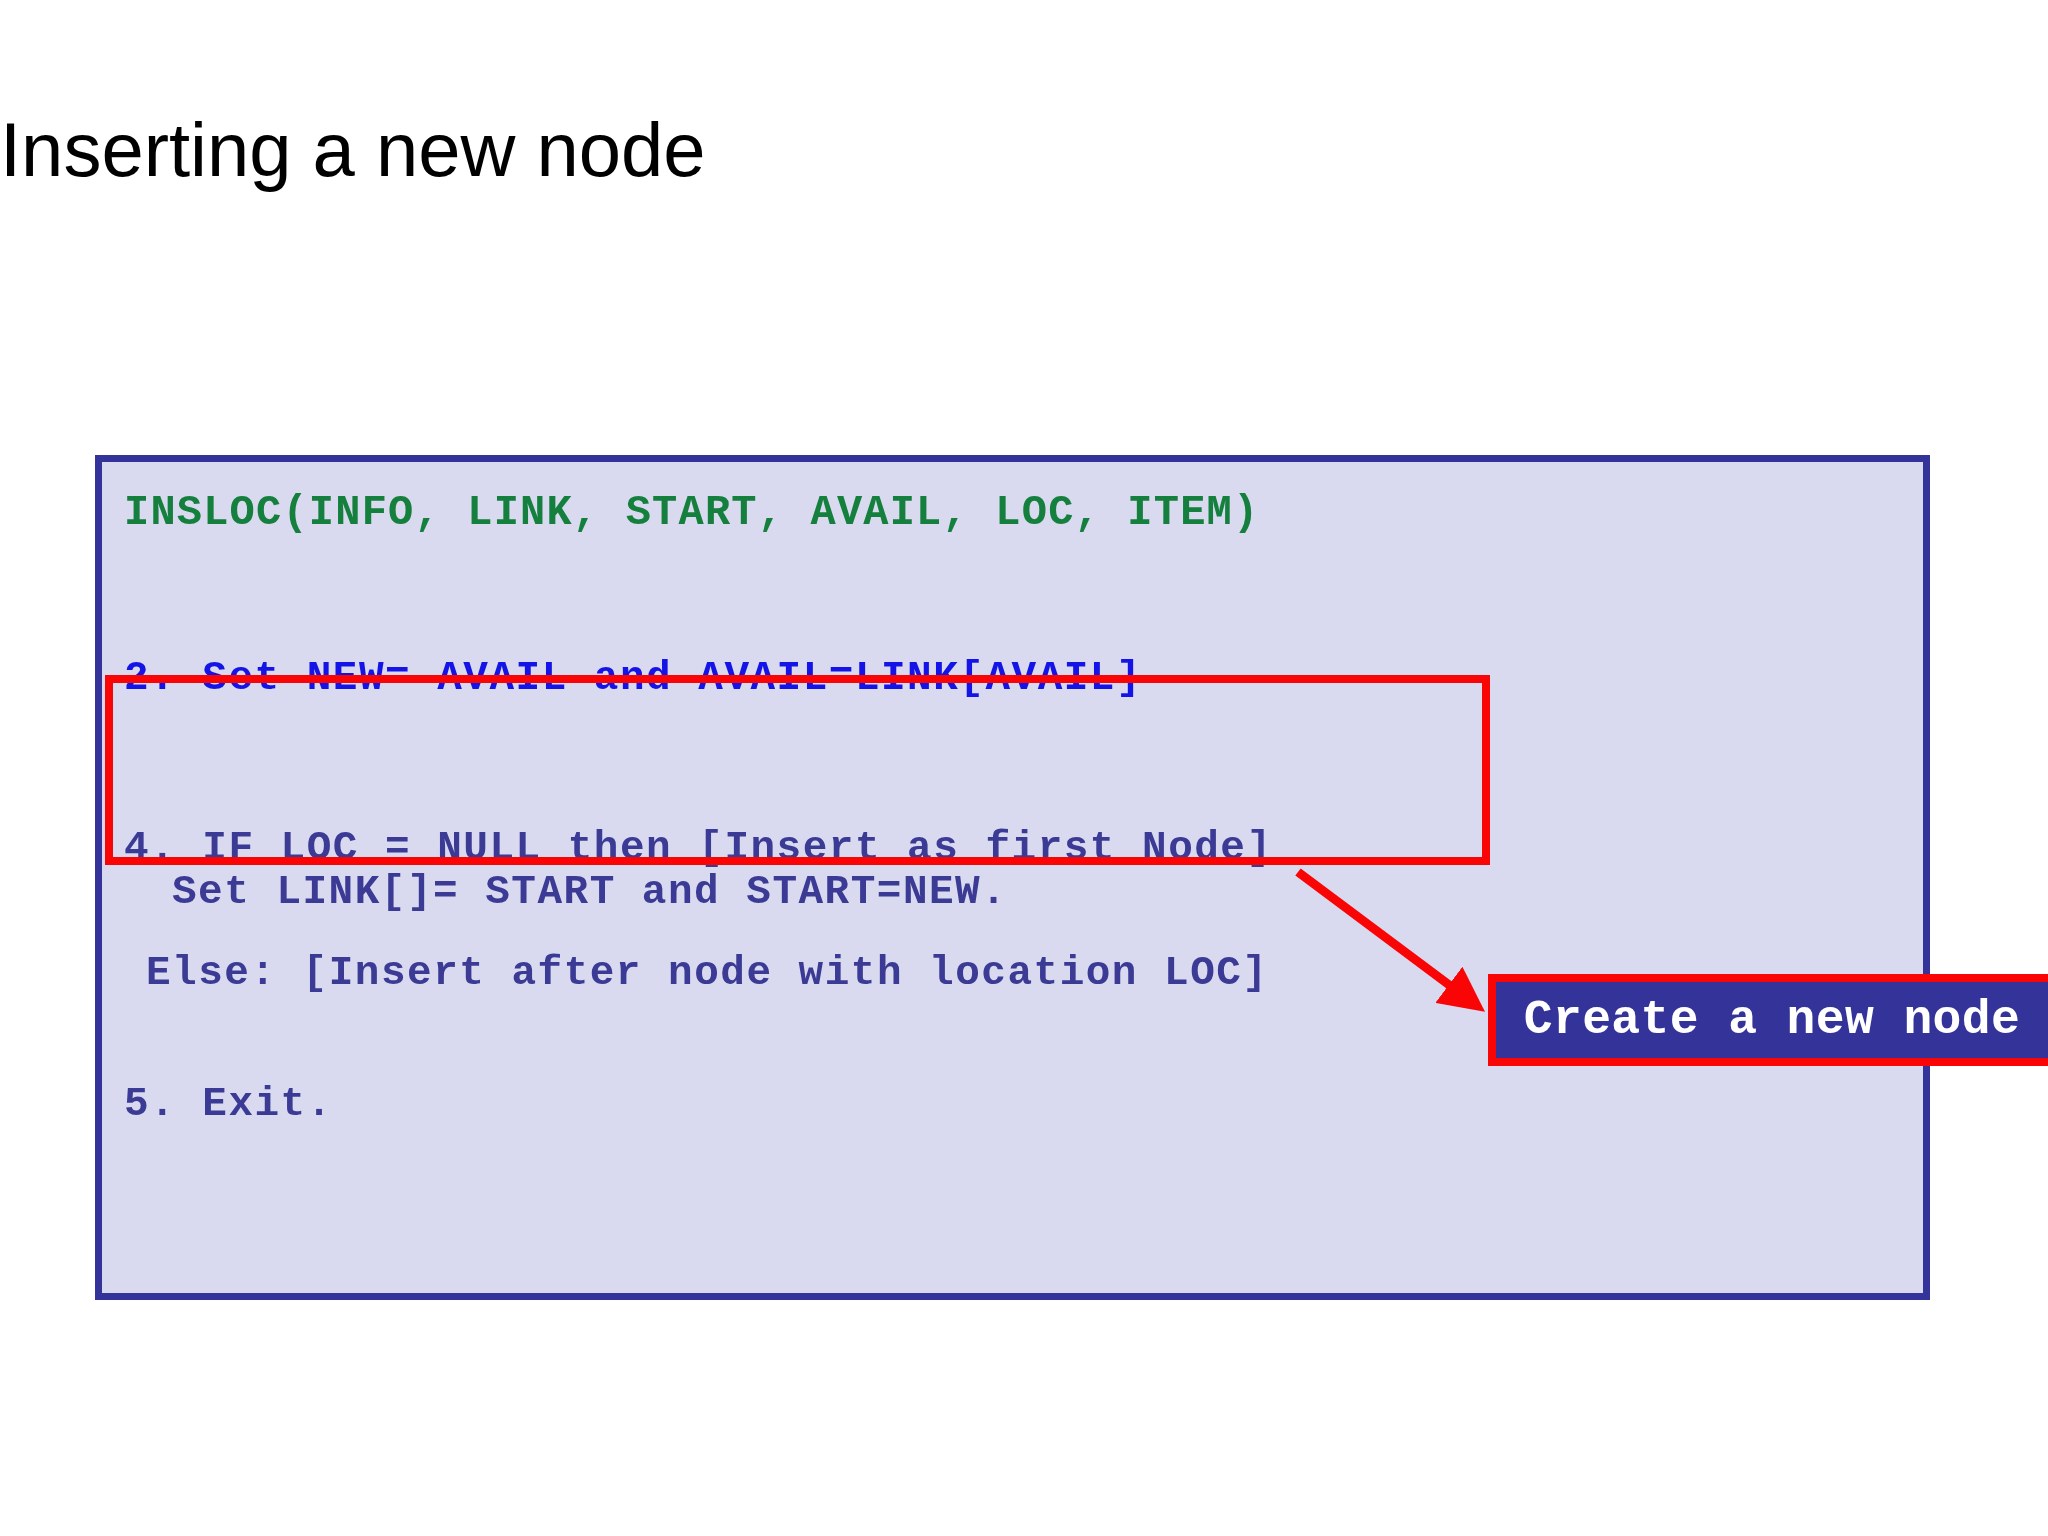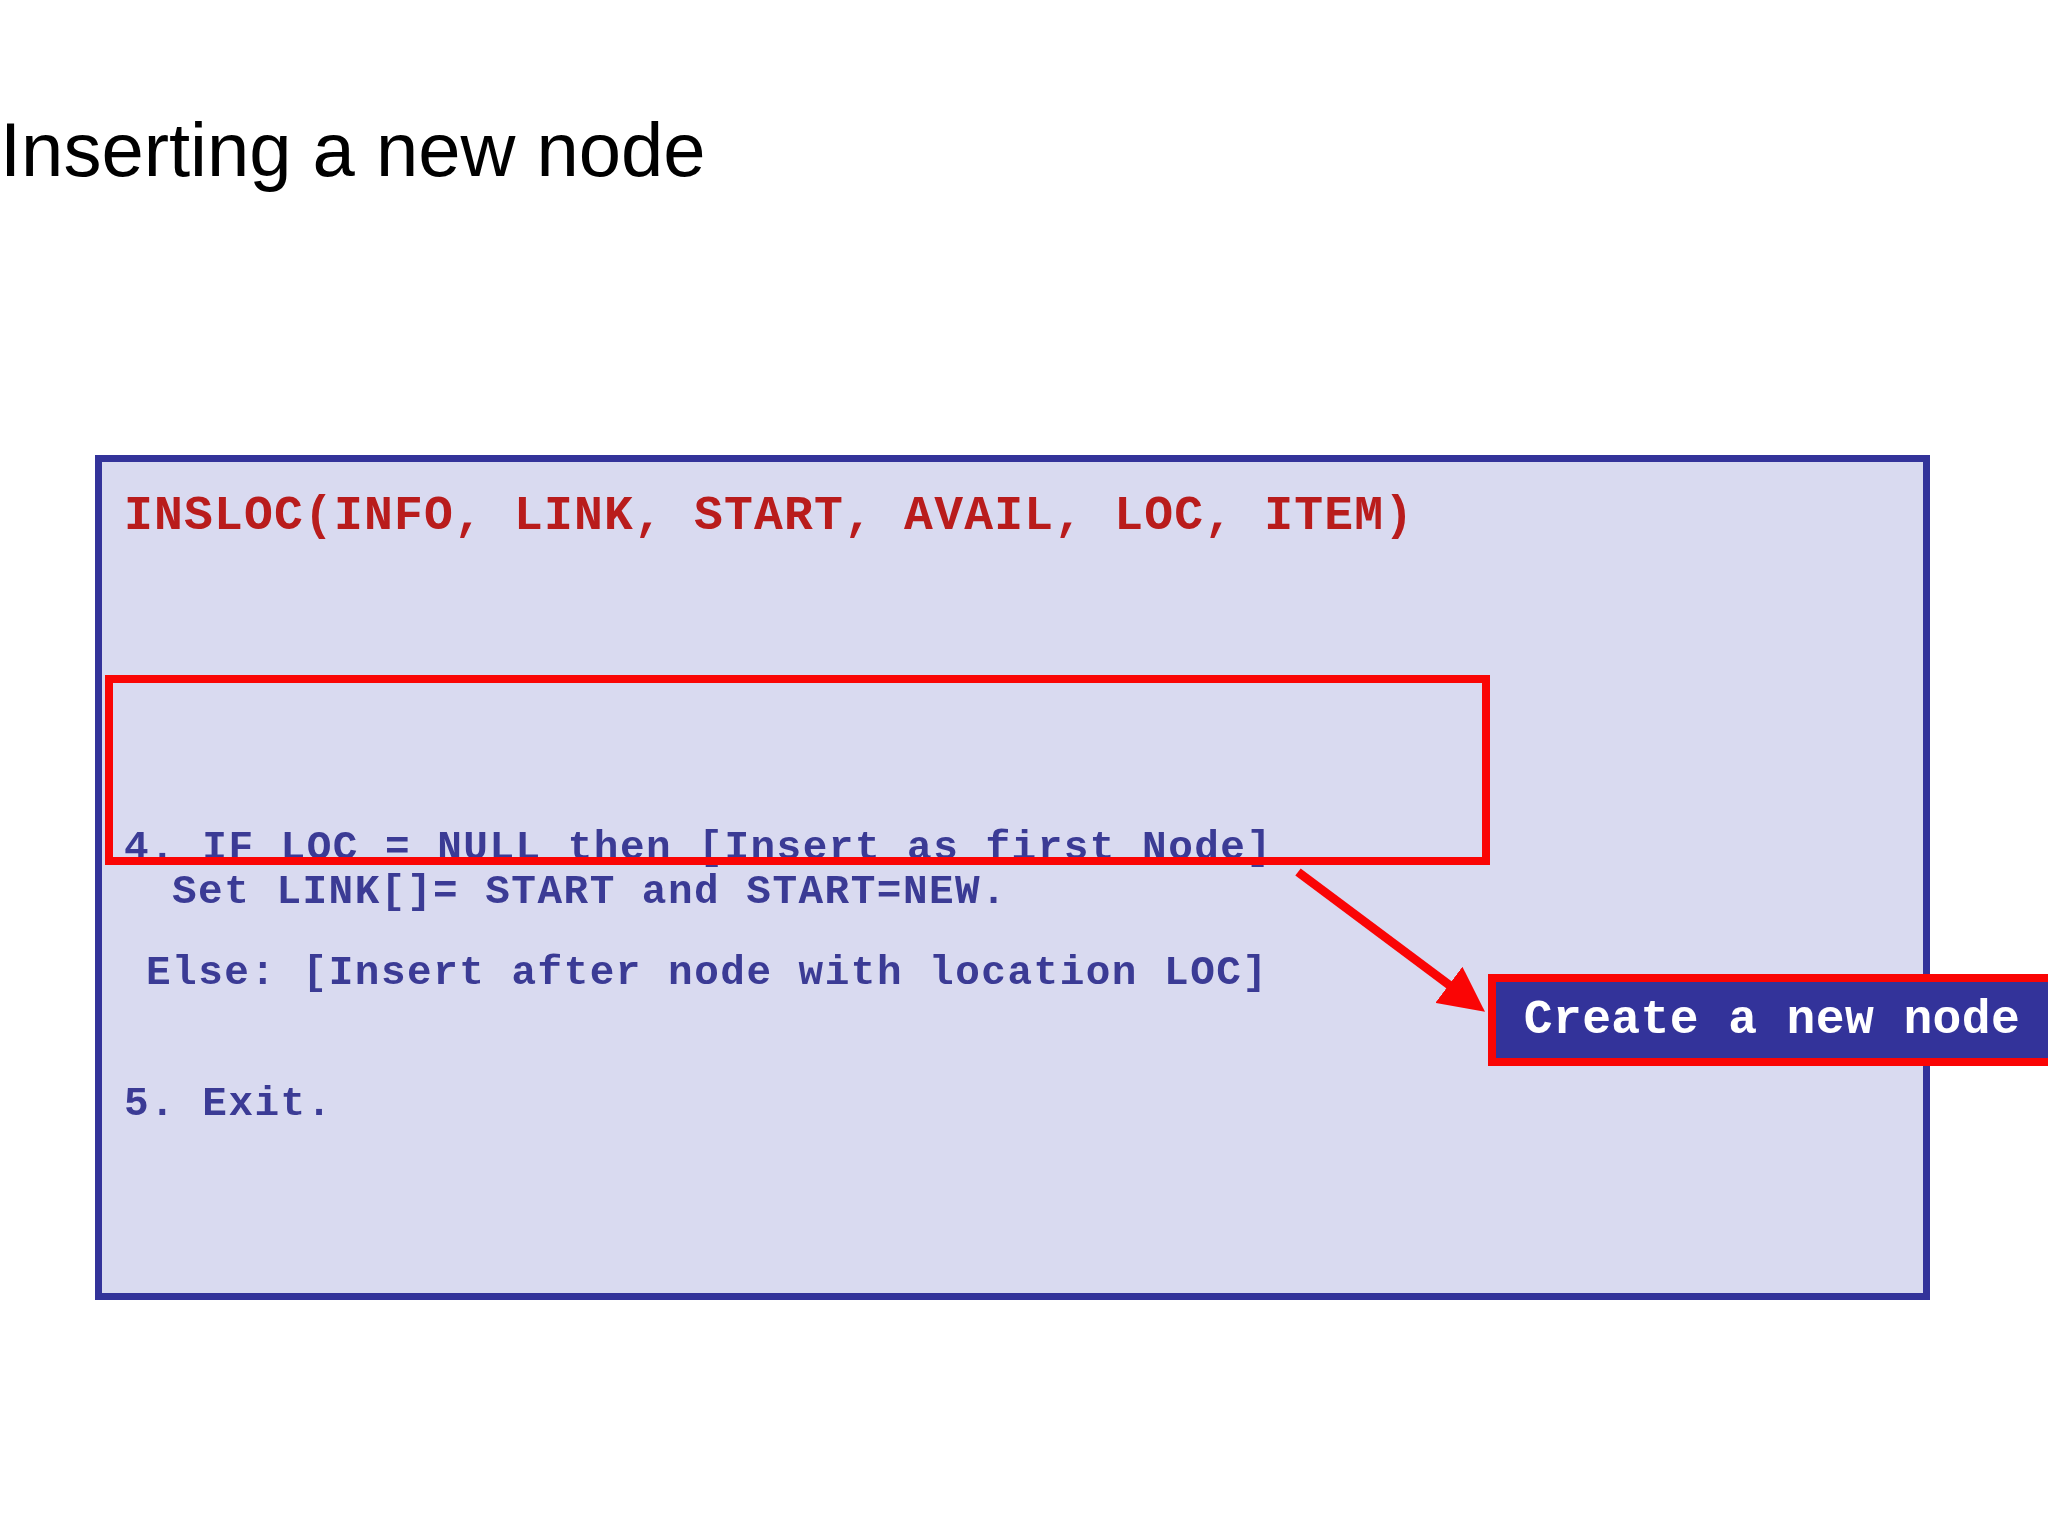--- a/index.html
+++ b/index.html
@@ -56,22 +56,22 @@
     position: absolute;
     white-space: pre;
     font-family: "Liberation Mono", "DejaVu Sans Mono", monospace;
     font-weight: bold;
     line-height: 1.0;
   }
 
   .sig-line {
     left: 22px;
     top: 30px;
-    font-size: 48px;
-    color: #b91c1c;
+    font-size: 42px;
+    color: #15803d;
     letter-spacing: 1.2px;
   }
 
   .body-line {
     font-size: 41px;
     color: #3b3b95;
     letter-spacing: 1.5px;
   }
 
   .hl-line {
@@ -139,20 +139,21 @@
 <body>
 
 <div class="slide-title">Inserting a new node</div>
 
 <div class="algo-panel">
   <div class="code-area">
 
     <div class="code-line sig-line">INSLOC(INFO, LINK, START, AVAIL, LOC, ITEM)</div>
 
 
+    <div class="code-line hl-line l2">2. Set NEW= AVAIL and AVAIL=LINK[AVAIL]</div>
 
 
     <div class="code-line body-line l4a">4. IF LOC = NULL then [Insert as first Node]</div>
 
     <div class="code-line body-line l4b">Set LINK[]= START and START=NEW.</div>
 
     <div class="code-line body-line l5a">Else: [Insert after node with location LOC]</div>
 
 
     <div class="code-line body-line l6">5. Exit.</div>

